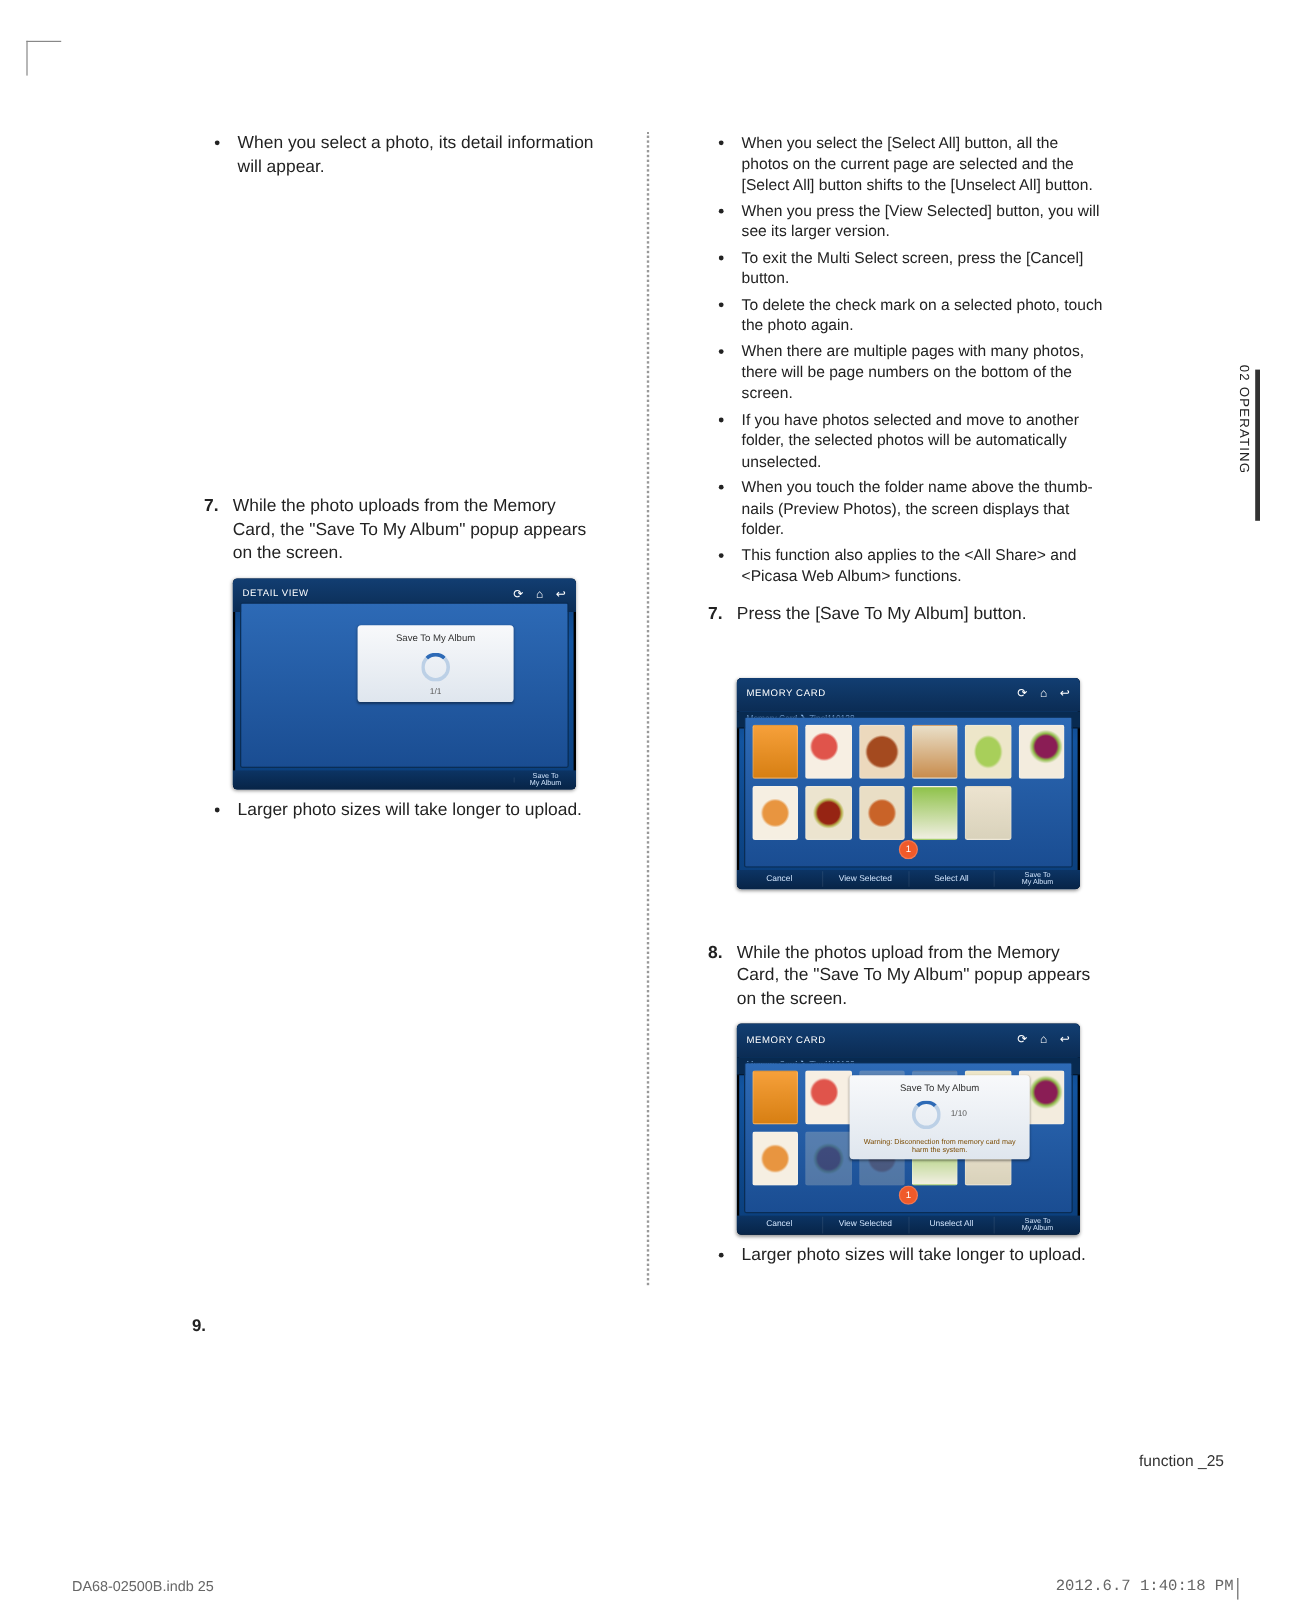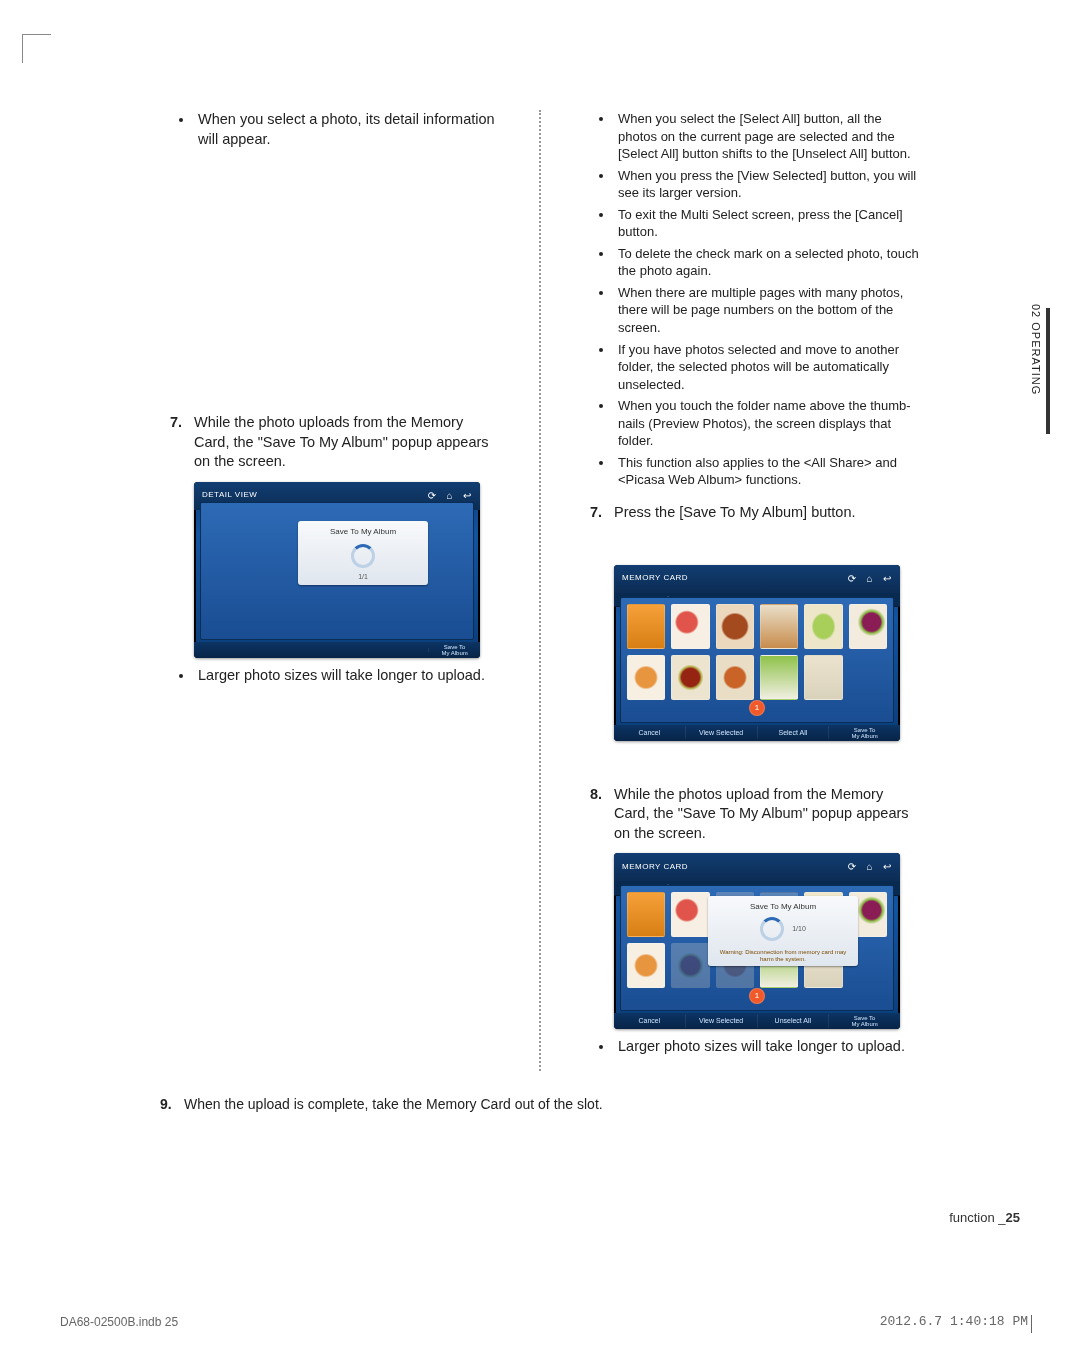--- a/index.html
+++ b/index.html
@@ -136,21 +136,21 @@
     left: 160px; top: 1096px;
     width: 760px;
     font-size: 14px;
   }
   .below-cols .row { display: flex; }
   .below-cols .nlabel { font-weight: bold; width: 24px; margin-left: 0; }
 
   .footer-right {
     position: absolute; right: 60px; top: 1210px; font-size: 13px; color: #333;
   }
-  .footer-right .pg { font-weight: bold; }
+  .footer-right .pg { font-weight: normal; }
   .footer-print-l { position: absolute; left: 60px; bottom: 18px; font-size: 12px; color: #666; }
   .footer-print-r { position: absolute; right: 52px; bottom: 18px; font-size: 13px; color: #666; font-family: Liberation Mono, monospace; }
   .tick { position: absolute; right: 48px; bottom: 14px; width: 1px; height: 18px; background: #666; }
 </style>
 </head>
 <body>
 
 <div class="page">
   <div class="crop-tl"></div>
 
@@ -319,21 +319,20 @@
 
       <ul class="bullets" style="font-size:14.5px">
         <li>Larger photo sizes will take longer to upload.</li>
       </ul>
     </div>
   </div>
 
   <div class="below-cols">
     <div class="row">
       <span class="nlabel">9.</span>
-      <span>When the upload is complete, take the Memory Card out of the slot.</span>
     </div>
   </div>
 
   <div class="footer-right">
     <span>function _</span><span class="pg">25</span>
   </div>
 
   <div class="footer-print-l">DA68-02500B.indb   25</div>
   <div class="footer-print-r">2012.6.7   1:40:18 PM</div>
   <div class="tick"></div>

